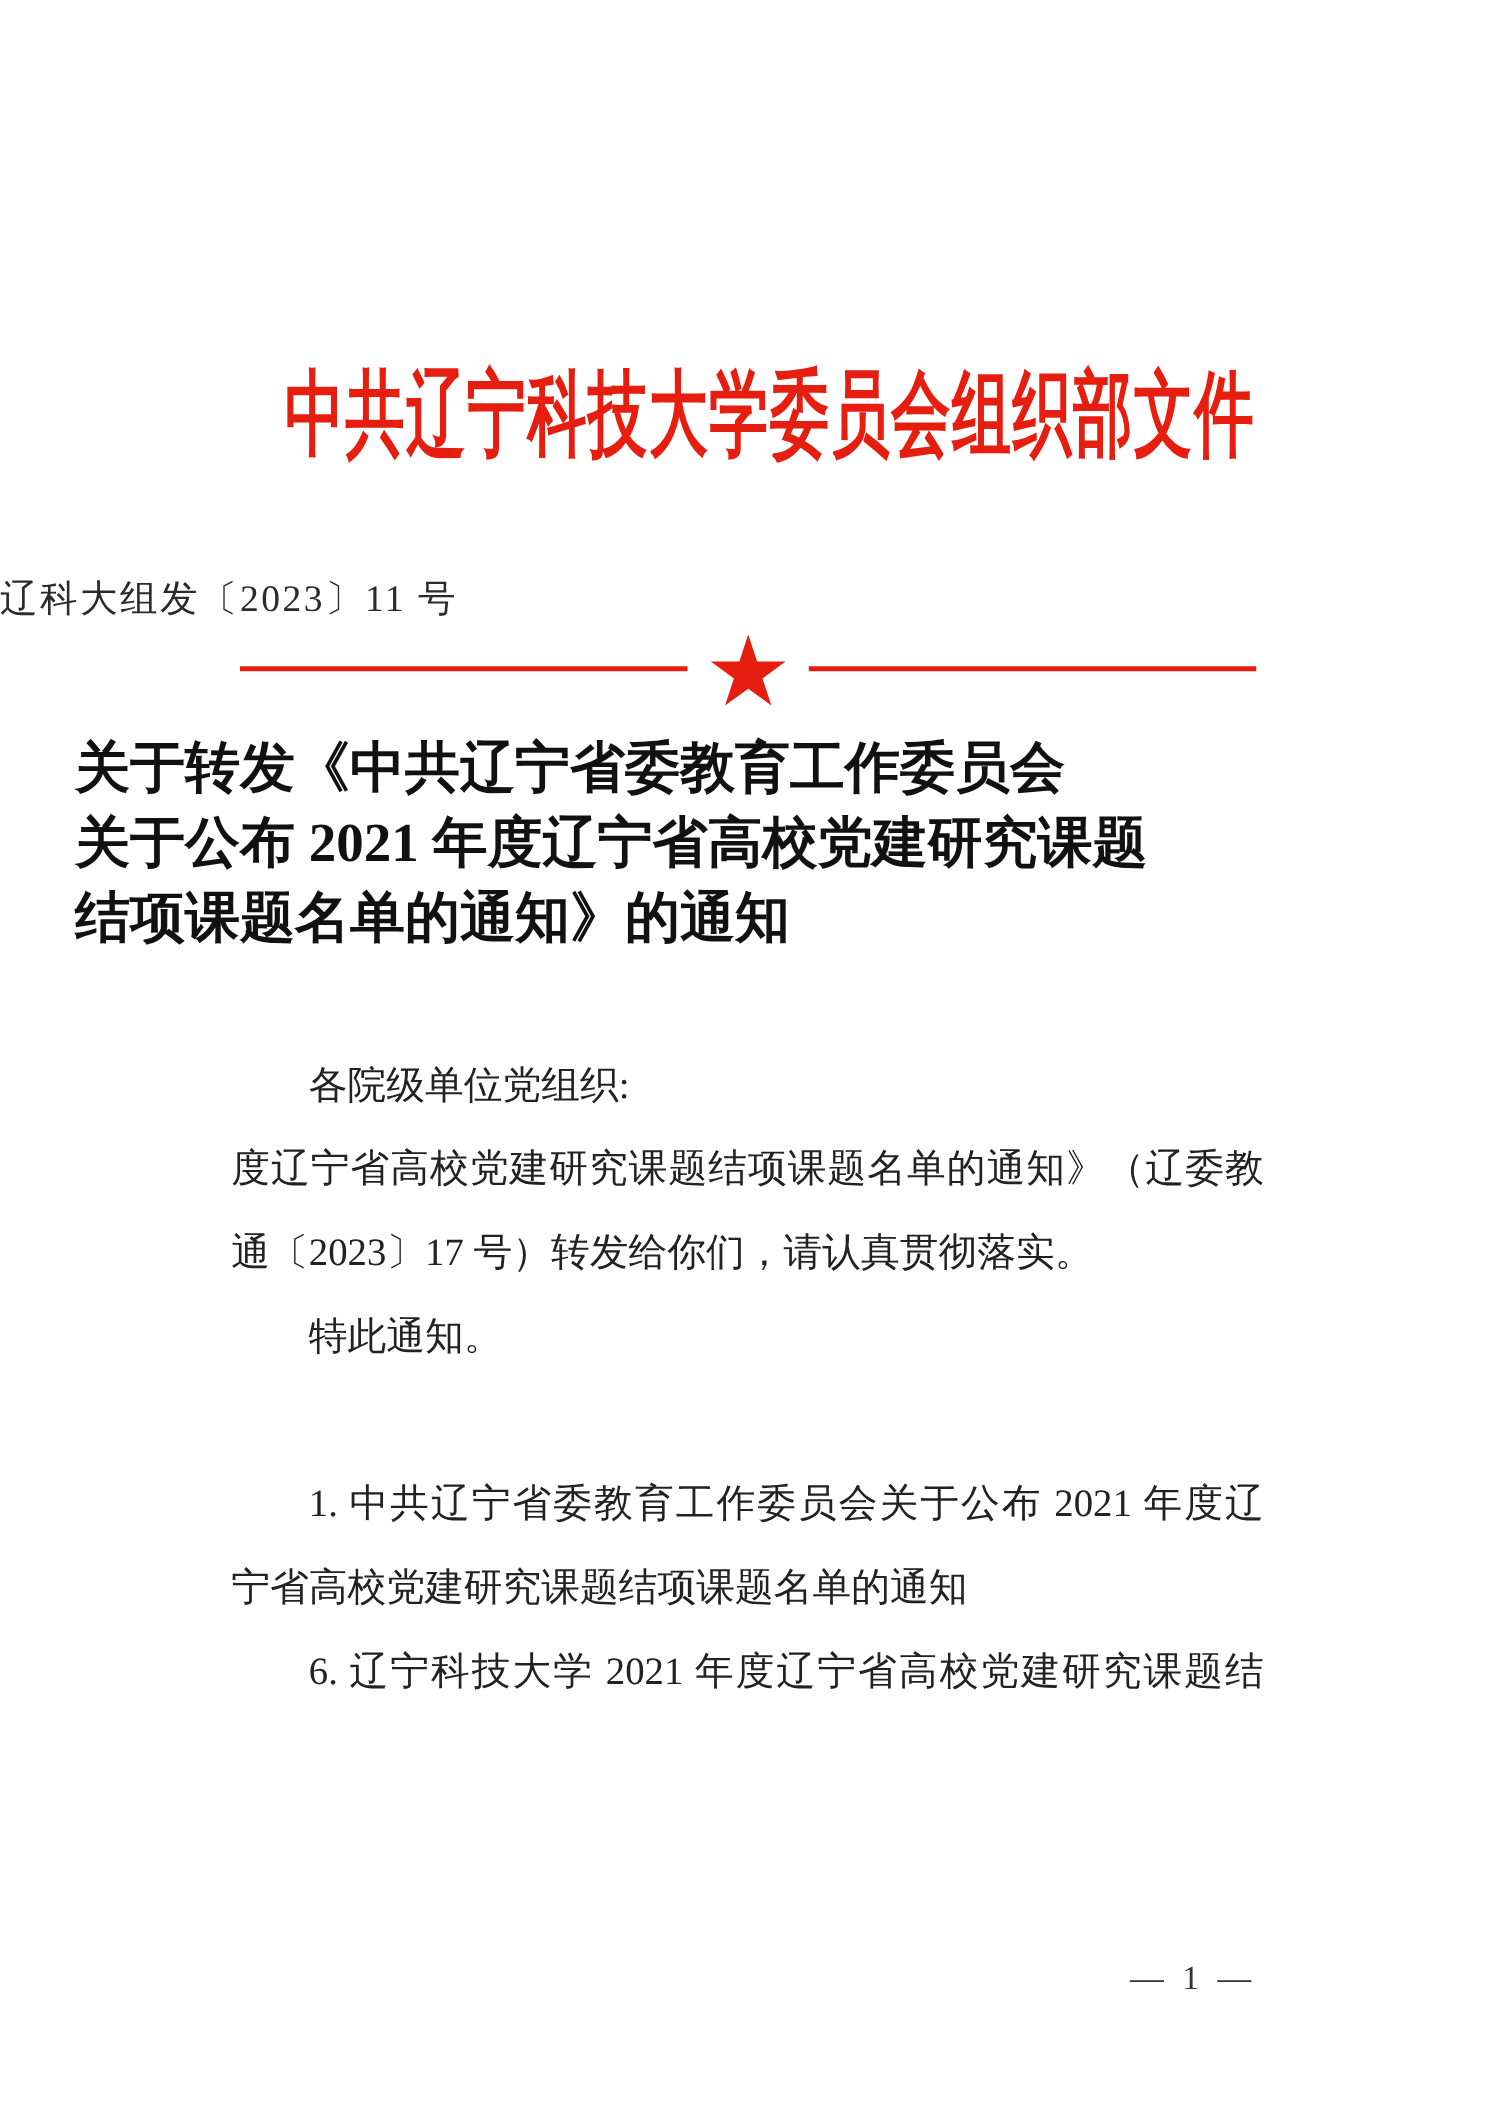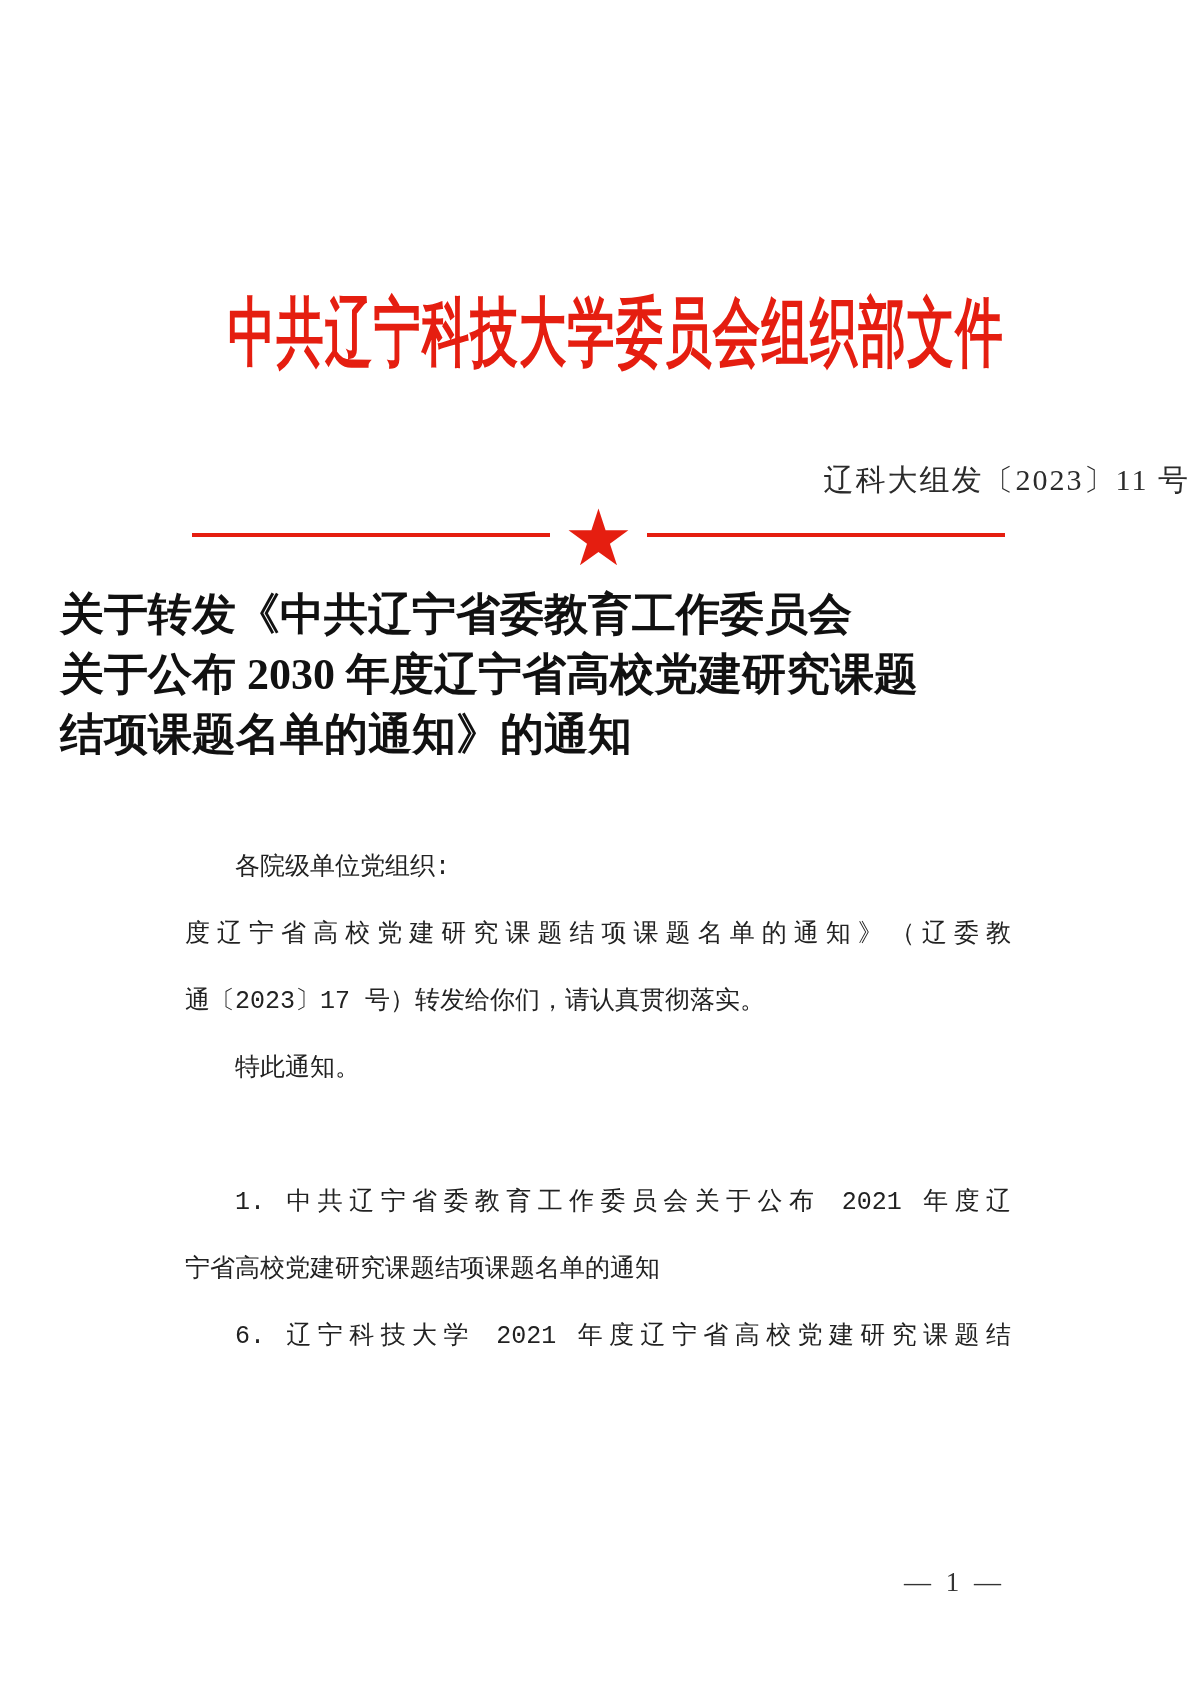--- a/index.html
+++ b/index.html
@@ -29,21 +29,21 @@
     display: inline-block;
     transform: scaleX(0.63);
     transform-origin: 50% 50%;
     letter-spacing: 2px;
   }
 
   
   .doc-number {
     position: absolute;
     top: 460px; left: 0; right: 0;
-    text-align: right;
+    text-align: left;
     line-height: 40px;
     font-size: 30px;
     color: #2b2b2b;
     letter-spacing: 2px;
   }
 
   
   .divider {
     position: absolute;
     top: 503px; left: 192px;
@@ -72,24 +72,23 @@
     font-weight: bold;
     line-height: 60px;
     color: #111;
   }
 
   
   .body-text {
     position: absolute;
     top: 834px; left: 185px;
     width: 826px;
-    font-size: 25px;
+    font-size: 31px;
     line-height: 67px;
     color: #222;
-    font-family: Liberation Mono, monospace;
   }
   .line { min-height: 67px; white-space: nowrap; }
   .ind { text-indent: 2em; }
   .fill {
     white-space: normal;
     text-align: justify;
     text-align-last: justify;
   }
   .blank { min-height: 67px; }
 
@@ -116,21 +115,21 @@
   <div class="doc-number">辽科大组发〔2023〕11 号</div>
 
   <div class="divider">
     <div class="rule"></div>
     <div class="star">★</div>
     <div class="rule"></div>
   </div>
 
   <div class="doc-title">
     <div>关于转发《中共辽宁省委教育工作委员会</div>
-    <div>关于公布 2030 年度辽宁省高校党建研究课题</div>
+    <div>关于公布 2021 年度辽宁省高校党建研究课题</div>
     <div>结项课题名单的通知》的通知</div>
   </div>
 
   <div class="body-text">
     <div class="line ind">各院级单位党组织:</div>
     <div class="line fill">度辽宁省高校党建研究课题结项课题名单的通知》（辽委教</div>
     <div class="line">通〔2023〕17 号）转发给你们，请认真贯彻落实。</div>
     <div class="line ind">特此通知。</div>
     <div class="blank"></div>
     <div class="line ind fill">1. 中共辽宁省委教育工作委员会关于公布 2021 年度辽</div>

